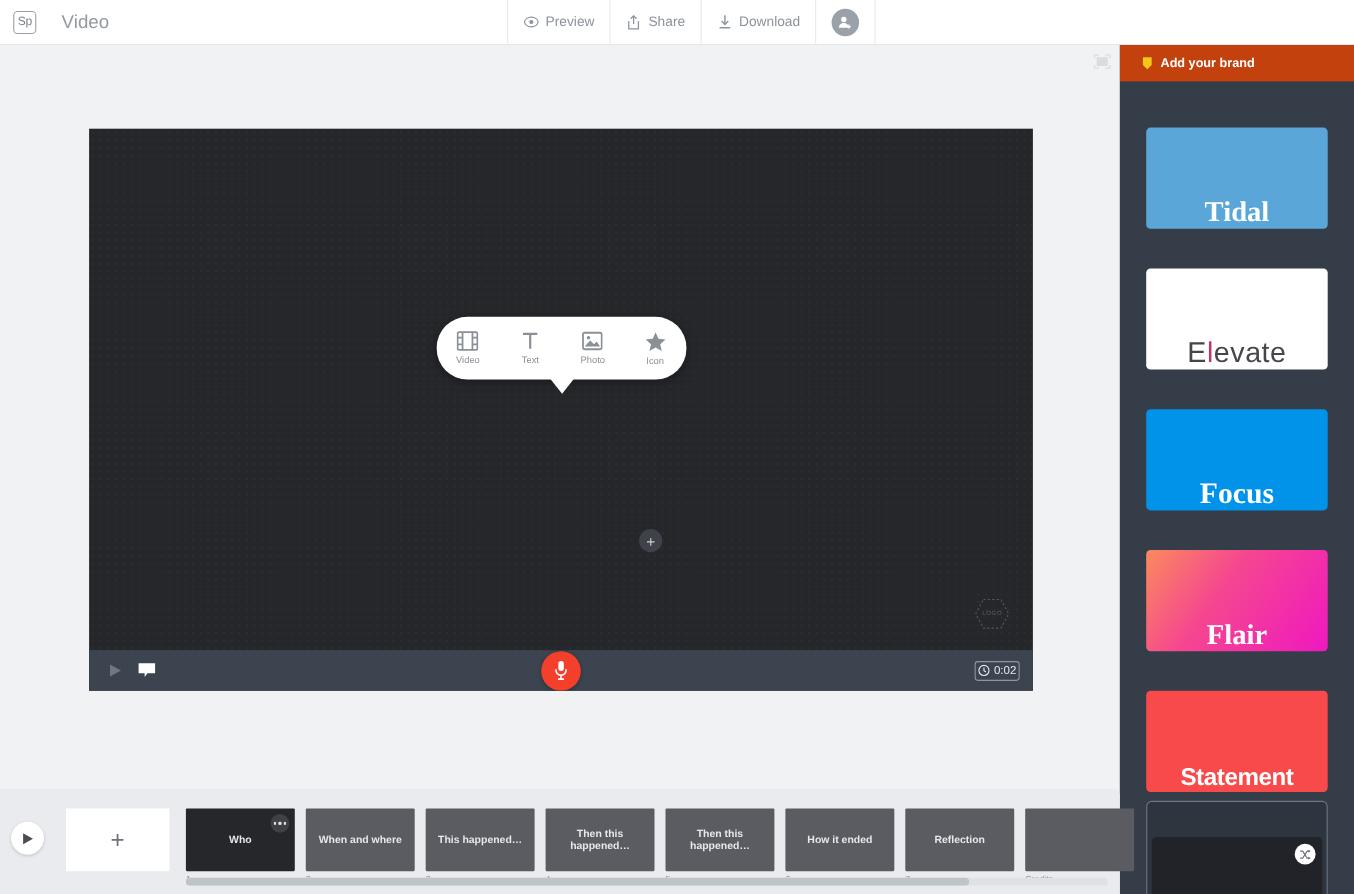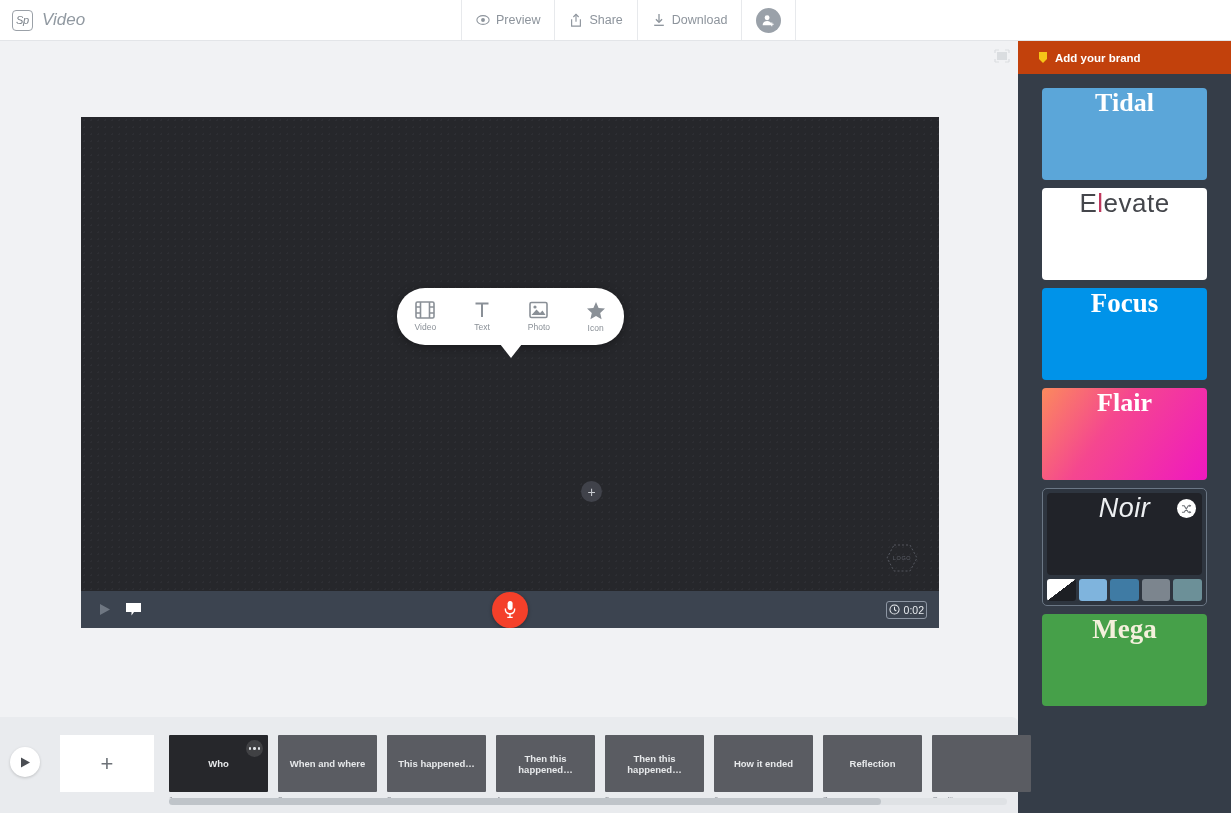--- a/index.html
+++ b/index.html
@@ -10,21 +10,21 @@
     overflow: hidden;
   }
   #app { position: relative; width: 1231px; height: 813px; background: #f1f2f4; }
 
   
   .topbar {
     position: absolute; top: 0; left: 0; width: 1231px; height: 41px;
     background: #ffffff; border-bottom: 1px solid #e3e5e8;
     display: flex; align-items: center;
   }
-  .brand { display: flex; align-items: center; padding-left: 12px; gap: 9px; font-style: italic; }
+  .brand { display: flex; align-items: center; padding-left: 12px; gap: 23px; }
   .sp-badge {
     width: 21px; height: 21px; border: 1.4px solid #9ba1a8; border-radius: 4px;
     display: flex; align-items: center; justify-content: center;
     font-size: 11px; color: #7c838b; font-weight: 400; letter-spacing: -.3px;
   }
   .app-title { font-size: 17px; color: #9199a1; font-weight: 400; }
 
   .center-tools {
     position: absolute; left: 461px; top: 0; height: 40px;
     display: flex; align-items: stretch;
@@ -132,22 +132,22 @@
     position: absolute; right: 0; top: 41px; width: 213px; height: 772px;
     background: #353d48; overflow: hidden;
   }
   .brand-banner {
     height: 33px; background: #c2410c; display:flex; align-items:center;
     gap: 7px; padding-left: 20px; cursor:pointer;
   }
   .brand-banner-text { color:#fff; font-size: 11.5px; font-weight: bold; }
   .themes { padding: 14px 24px 0 24px; display:flex; flex-direction: column; gap: 8px; }
   .theme-card {
-    height: 92px; border-radius: 4px; display:flex; align-items:flex-start;
-    justify-content:center; cursor:pointer; position: relative; overflow: hidden;
+    height: 92px; border-radius: 4px; display:flex; align-items:flex-end;
+    justify-content:center; cursor:pointer; position: relative; overflow: hidden; margin-top: 28px;
   }
   .theme-name { font-size: 25px; }
   .t-tidal { background: #5ba6d9; }
   .t-tidal .theme-name { font-family: "Liberation Serif", serif; font-weight: bold; color:#fff; font-size: 26px; }
   .t-elevate { background: #ffffff; }
   .t-elevate .theme-name { color: #44464b; font-weight: 300; font-size: 26px; letter-spacing: .5px; }
   .t-elevate .theme-name .accent { color: #c0395e; }
   .t-focus { background: #0093e9; }
   .t-focus .theme-name { font-family: "Liberation Serif", serif; color:#fff; font-size: 27px; font-weight: 700; }
   .t-flair { background: linear-gradient(125deg, #fb8a5d 0%, #f5478f 40%, #ef18c0 100%); }
@@ -351,20 +351,23 @@
       </div>
       <div class="theme-card t-elevate">
         <span class="theme-name">E<span class="accent">l</span>evate</span>
       </div>
       <div class="theme-card t-focus">
         <span class="theme-name">Focus</span>
       </div>
       <div class="theme-card t-flair">
         <span class="theme-name">Flair</span>
       </div>
+      <div class="theme-card t-statement">
+        <span class="theme-name">Statement</span>
+      </div>
 
       <div class="selected-wrap">
         <div class="theme-card t-noir">
           <span class="theme-name">Noir</span>
           <div class="shuffle-badge">
             <svg width="11" height="10" viewBox="0 0 12 11">
               <path d="M1 2 H3.5 L8 9 H11 M1 9 H3.5 L8 2 H11" fill="none" stroke="#6c7076" stroke-width="1.2"></path>
               <path d="M9 0.6 L11.3 2 L9 3.4 M9 7.6 L11.3 9 L9 10.4" fill="#6c7076"></path>
             </svg>
           </div>

